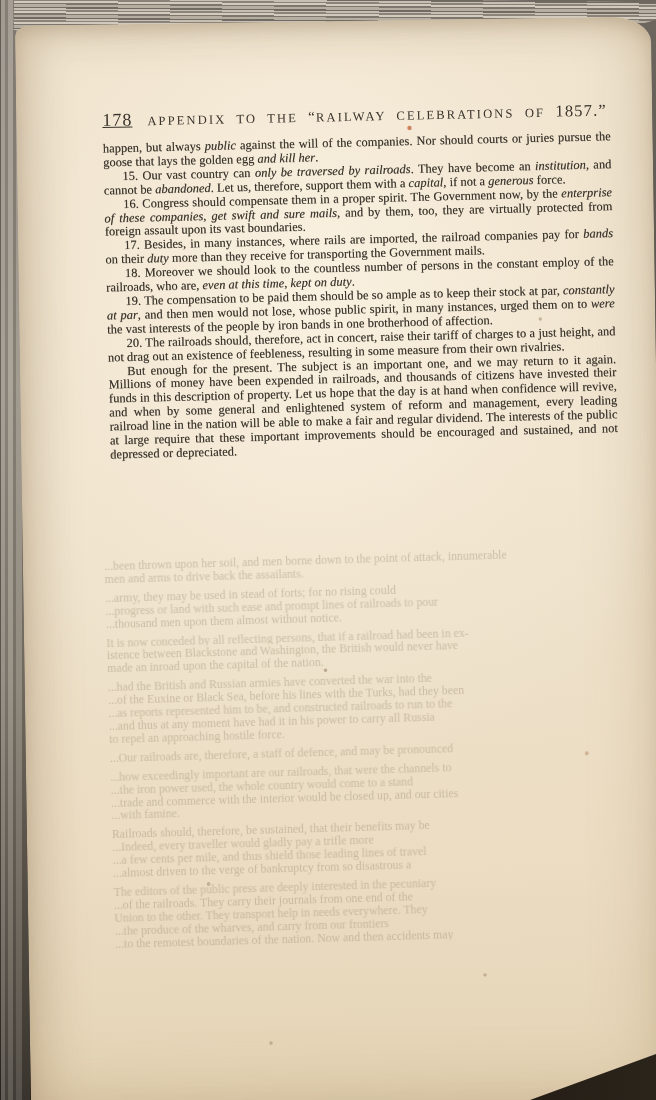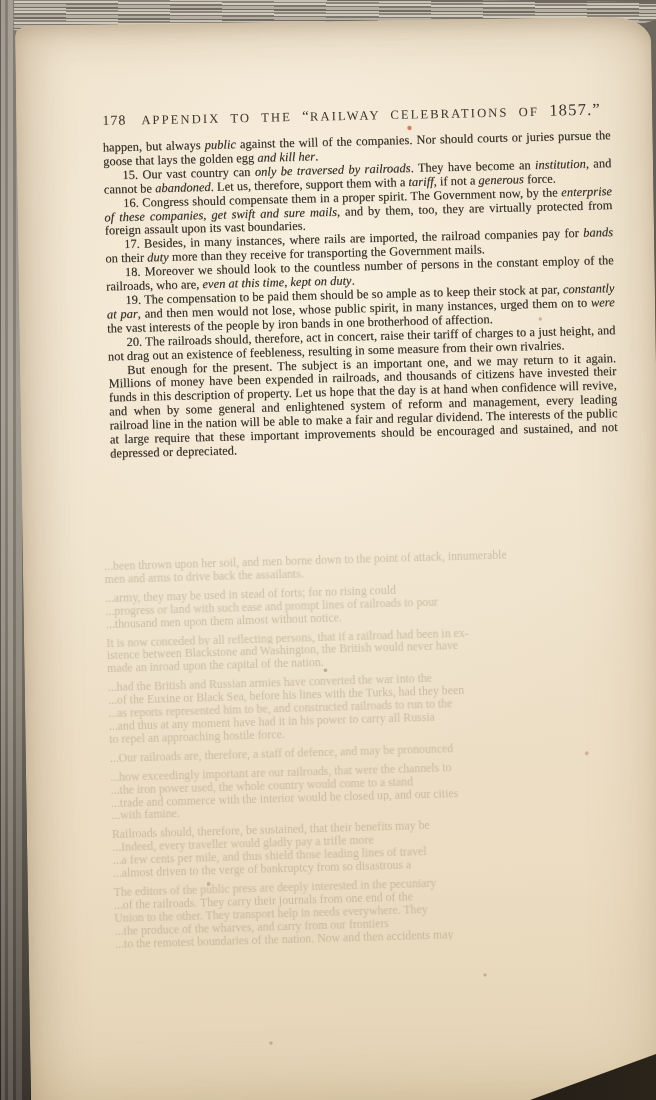--- a/index.html
+++ b/index.html
@@ -45,21 +45,21 @@
       inset 0 6px 14px rgba(140,120,90,.25);
   }
   .content{position:absolute;left:0;top:0;right:0;bottom:0;padding:84px 32px 0 86px;}
   
   .running-head{
     display:flex;align-items:baseline;
     color:#39332b;
     transform:rotate(-0.35deg);
     margin-bottom:13px;white-space:nowrap;
   }
-  .folio{font-size:14px;letter-spacing:1px;margin-right:15px;}
+  .folio{font-size:18px;letter-spacing:1px;margin-right:15px;text-decoration:underline;}
   .head-title .sc{font-size:12.6px;letter-spacing:2.1px;word-spacing:5px;}
   .head-title .quote{font-size:15px;letter-spacing:1px;}
   .head-title .year{font-size:16.5px;letter-spacing:1.2px;}
   
   .body-text{
     width:508px;
     transform:rotate(-0.55deg);
     transform-origin:0 0;
     color:#38322a;
     font-size:12.4px;line-height:13.9px;
@@ -110,21 +110,21 @@
   <div class="page">
     <div class="content">
 
       <div class="running-head">
         <span class="folio">178</span>
         <span class="head-title"><span class="sc">APPENDIX TO THE </span><span class="quote">“</span><span class="sc">RAILWAY CELEBRATIONS OF </span><span class="year">1857.”</span></span>
       </div>
 
       <div class="body-text" id="body-text">
           <p class="para"><span>happen, but always </span><i>public</i><span> against the will of the companies.  Nor should courts or juries pursue the goose that lays the golden egg </span><i>and kill her</i><span>.</span></p>
-          <p class="para indent"><span>15. Our vast country can </span><i>only be traversed by railroads</i><span>.  They have become an </span><i>institution</i><span>, and cannot be </span><i>abandoned</i><span>.  Let us, therefore, support them with a </span><i>tariff</i><span>, if not a </span><i>generous</i><span> force.</span></p>
+          <p class="para indent"><span>15. Our vast country can </span><i>only be traversed by railroads</i><span>.  They have become an </span><i>institution</i><span>, and cannot be </span><i>abandoned</i><span>.  Let us, therefore, support them with a </span><i>capital</i><span>, if not a </span><i>generous</i><span> force.</span></p>
           <p class="para indent"><span>16. Congress should compensate them in a proper spirit.  The Government now, by the </span><i>enterprise of these companies, get swift and sure mails</i><span>, and by them, too, they are virtually protected from foreign assault upon its vast boundaries.</span></p>
           <p class="para indent"><span>17. Besides, in many instances, where rails are imported, the railroad companies pay for </span><i>bands</i><span> on their </span><i>duty</i><span> more than they receive for transporting the Government mails.</span></p>
           <p class="para indent"><span>18. Moreover we should look to the countless number of persons in the constant employ of the railroads, who are, </span><i>even at this time, kept on duty</i><span>.</span></p>
           <p class="para indent"><span>19. The compensation to be paid them should be so ample as to keep their stock at par, </span><i>constantly at par</i><span>, and then men would not lose, whose public spirit, in many instances, urged them on to </span><i>were</i><span> the vast interests of the people by iron bands in one brotherhood of affection.</span></p>
           <p class="para indent"><span>20. The railroads should, therefore, act in concert, raise their tariff of charges to a just height, and not drag out an existence of feebleness, resulting in some measure from their own rivalries.</span></p>
           <p class="para indent"><span>But enough for the present.  The subject is an important one, and we may return to it again.  Millions of money have been expended in railroads, and thousands of citizens have invested their funds in this description of property.  Let us hope that the day is at hand when confidence will revive, and when by some general and enlightened system of reform and management, every leading railroad line in the nation will be able to make a fair and regular dividend.  The interests of the public at large require that these important improvements should be encouraged and sustained, and not depressed or depreciated.</span></p>
         </div>
 
       <div class="bleedthrough" id="bleed">
           <div class="bleed-para">

